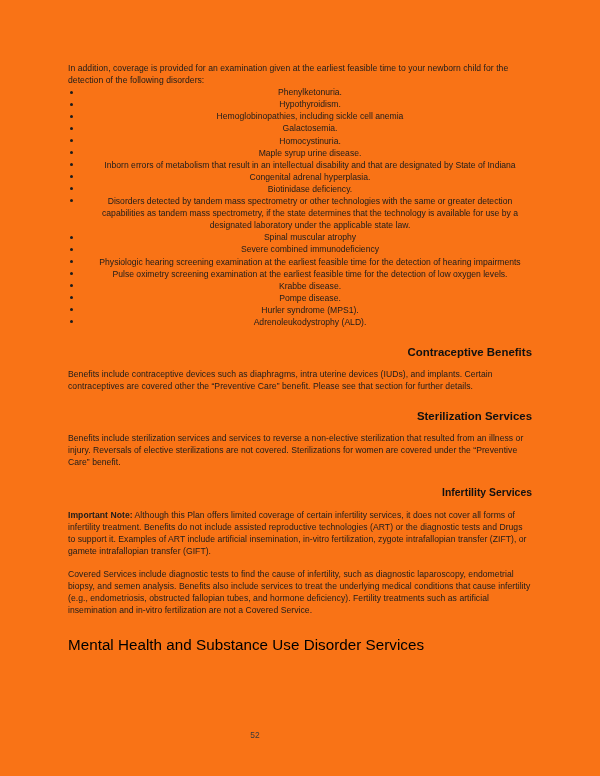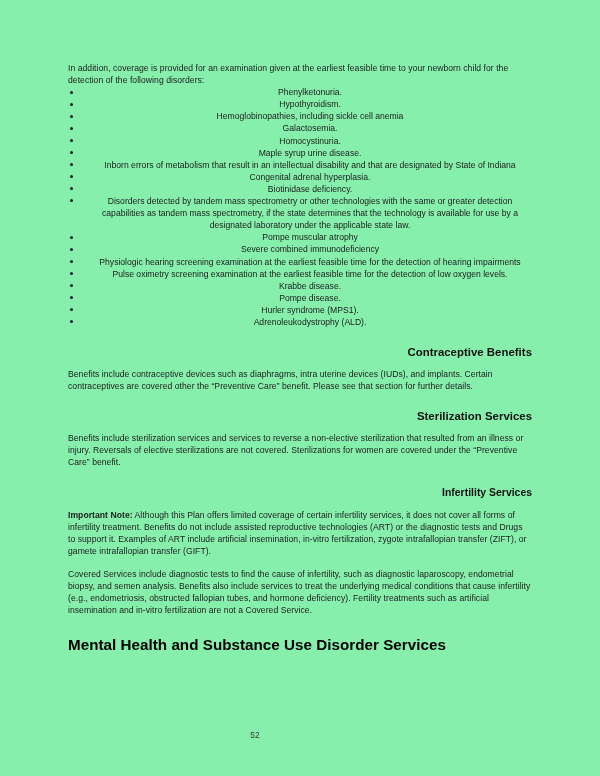--- a/index.html
+++ b/index.html
@@ -15,21 +15,21 @@
     font-family: "Liberation Sans", sans-serif;
     color: #1a1a1a;
     overflow: hidden;
   }
   .page {
     position: absolute;
     left: 0;
     top: 0;
     width: 600px;
     height: 776px;
-    background: #86efac;
+    background: #f97316;
   }
   .content {
     position: absolute;
     left: 68px;
     top: 62px;
     width: 464px;
   }
   p.body-text {
     margin: 0 0 0 0;
     font-size: 8.6px;
@@ -73,21 +73,21 @@
     line-height: 14px;
     color: #111111;
     letter-spacing: 0.002em;
     text-align: right;
   }
   h2.section-heading.small {
     font-size: 10.4px;
   }
   h1.major-heading {
     font-size: 15.2px;
-    font-weight: bold;
+    font-weight: normal;
     margin: 0;
     padding: 0;
     line-height: 19px;
     color: #000000;
     letter-spacing: 0.002em;
   }
   .gap-before-heading { height: 17px; }
   .gap-after-heading { height: 9px; }
   .gap-para { height: 11px; }
   .gap-major { height: 19px; }
@@ -116,21 +116,21 @@
       <li><span class="bullet-dot"></span><span>Phenylketonuria.</span></li>
       <li><span class="bullet-dot"></span><span>Hypothyroidism.</span></li>
       <li><span class="bullet-dot"></span><span>Hemoglobinopathies, including sickle cell anemia</span></li>
       <li><span class="bullet-dot"></span><span>Galactosemia.</span></li>
       <li><span class="bullet-dot"></span><span>Homocystinuria.</span></li>
       <li><span class="bullet-dot"></span><span>Maple syrup urine disease.</span></li>
       <li><span class="bullet-dot"></span><span>Inborn errors of metabolism that result in an intellectual disability and that are designated by State of Indiana</span></li>
       <li><span class="bullet-dot"></span><span>Congenital adrenal hyperplasia.</span></li>
       <li><span class="bullet-dot"></span><span>Biotinidase deficiency.</span></li>
       <li><span class="bullet-dot"></span><span>Disorders detected by tandem mass spectrometry or other technologies with the same or greater detection capabilities as tandem mass spectrometry, if the state determines that the technology is available for use by a designated laboratory under the applicable state law.</span></li>
-      <li><span class="bullet-dot"></span><span>Pompe muscular atrophy</span></li>
+      <li><span class="bullet-dot"></span><span>Spinal muscular atrophy</span></li>
       <li><span class="bullet-dot"></span><span>Severe combined immunodeficiency</span></li>
       <li><span class="bullet-dot"></span><span>Physiologic hearing screening examination at the earliest feasible time for the detection of hearing impairments</span></li>
       <li><span class="bullet-dot"></span><span>Pulse oximetry screening examination at the earliest feasible time for the detection of low oxygen levels.</span></li>
       <li><span class="bullet-dot"></span><span>Krabbe disease.</span></li>
       <li><span class="bullet-dot"></span><span>Pompe disease.</span></li>
       <li><span class="bullet-dot"></span><span>Hurler syndrome (MPS1).</span></li>
       <li><span class="bullet-dot"></span><span>Adrenoleukodystrophy (ALD).</span></li>
     </ul>
 
     <div class="gap-before-heading"></div>

